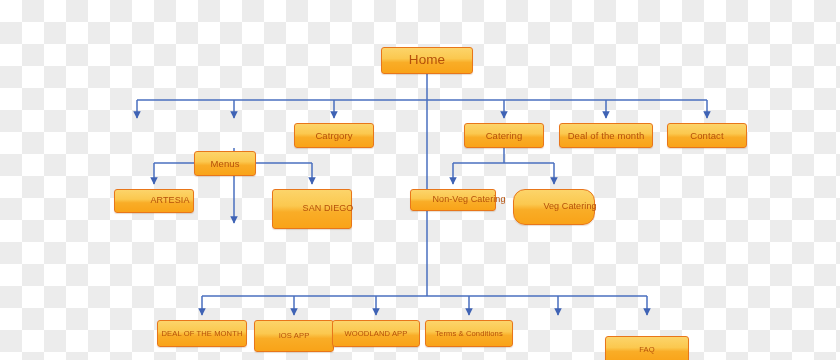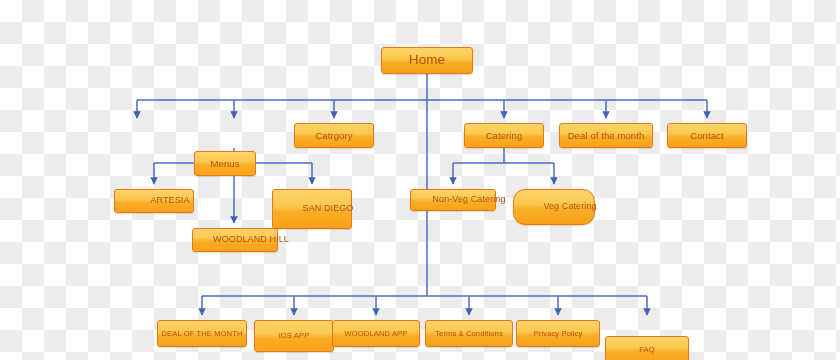--- a/index.html
+++ b/index.html
@@ -98,25 +98,23 @@
   <div class="node root" style="left: 381px; top: 47px; width: 92px; height: 27px;">Home</div>
 
   <div class="node lvl1" style="left: 194px; top: 123px; width: 62px; height: 25px; margin-top: 28px;">Menus</div>
   <div class="node lvl1" style="left: 294px; top: 123px; width: 80px; height: 25px;">Catrgory</div>
   <div class="node lvl1" style="left: 464px; top: 123px; width: 80px; height: 25px;">Catering</div>
   <div class="node lvl1" style="left: 559px; top: 123px; width: 94px; height: 25px;">Deal of the month</div>
   <div class="node lvl1" style="left: 667px; top: 123px; width: 80px; height: 25px;">Contact</div>
 
   <div class="node lvl2" style="left: 114px; top: 189px; width: 80px; height: 24px;">ARTESIA</div>
   <div class="node lvl2" style="left: 272px; top: 189px; width: 80px; height: 40px;">SAN DIEGO</div>
-  <div class="node lvl2" style="left: 192px; top: 228px; width: 86px; height: 24px;">WOODLAND HILL</div>
 
   <div class="node lvl2" style="left: 410px; top: 189px; width: 86px; height: 22px;">Non-Veg Catering</div>
   <div class="node lvl2" style="left: 513px; top: 189px; width: 82px; height: 36px; border-radius: 12px;">Veg Catering</div>
 
   <div class="node lvl3" style="left: 157px; top: 320px; width: 90px; height: 27px;">DEAL OF THE MONTH</div>
   <div class="node lvl3" style="left: 254px; top: 320px; width: 80px; height: 32px;">IOS APP</div>
   <div class="node lvl3" style="left: 332px; top: 320px; width: 88px; height: 27px;">WOODLAND APP</div>
   <div class="node lvl3" style="left: 425px; top: 320px; width: 88px; height: 27px;">Terms &amp; Conditions</div>
-  <div class="node lvl3" style="left: 516px; top: 320px; width: 84px; height: 27px;">Privacy Policy</div>
   <div class="node lvl3" style="left: 605px; top: 320px; width: 84px; height: 27px; margin-top: 16px;">FAQ</div>
 
 </div>
 
 </body></html>

